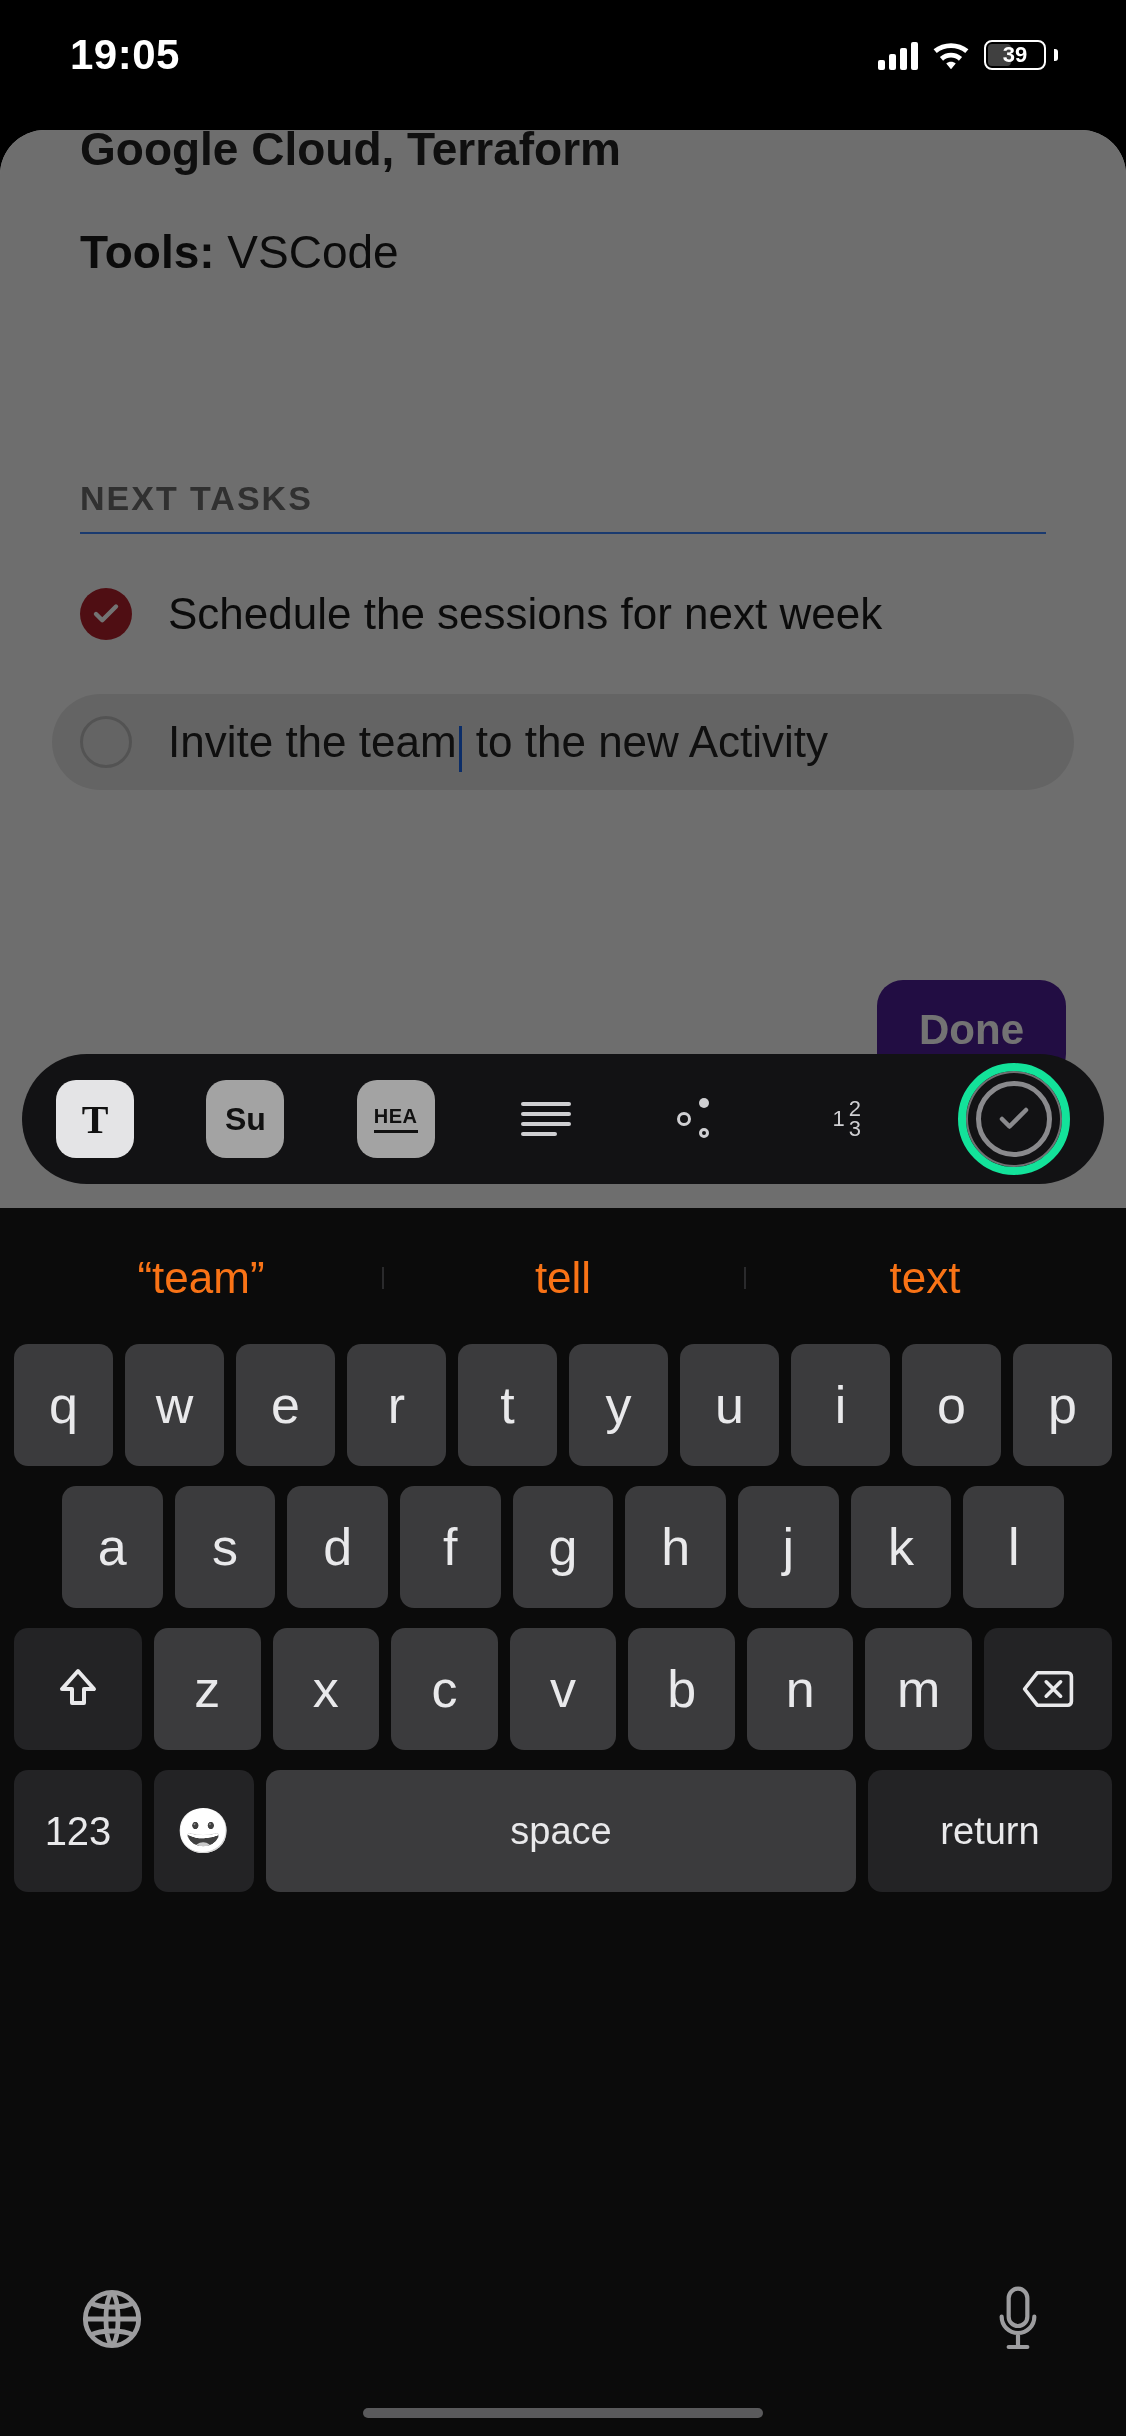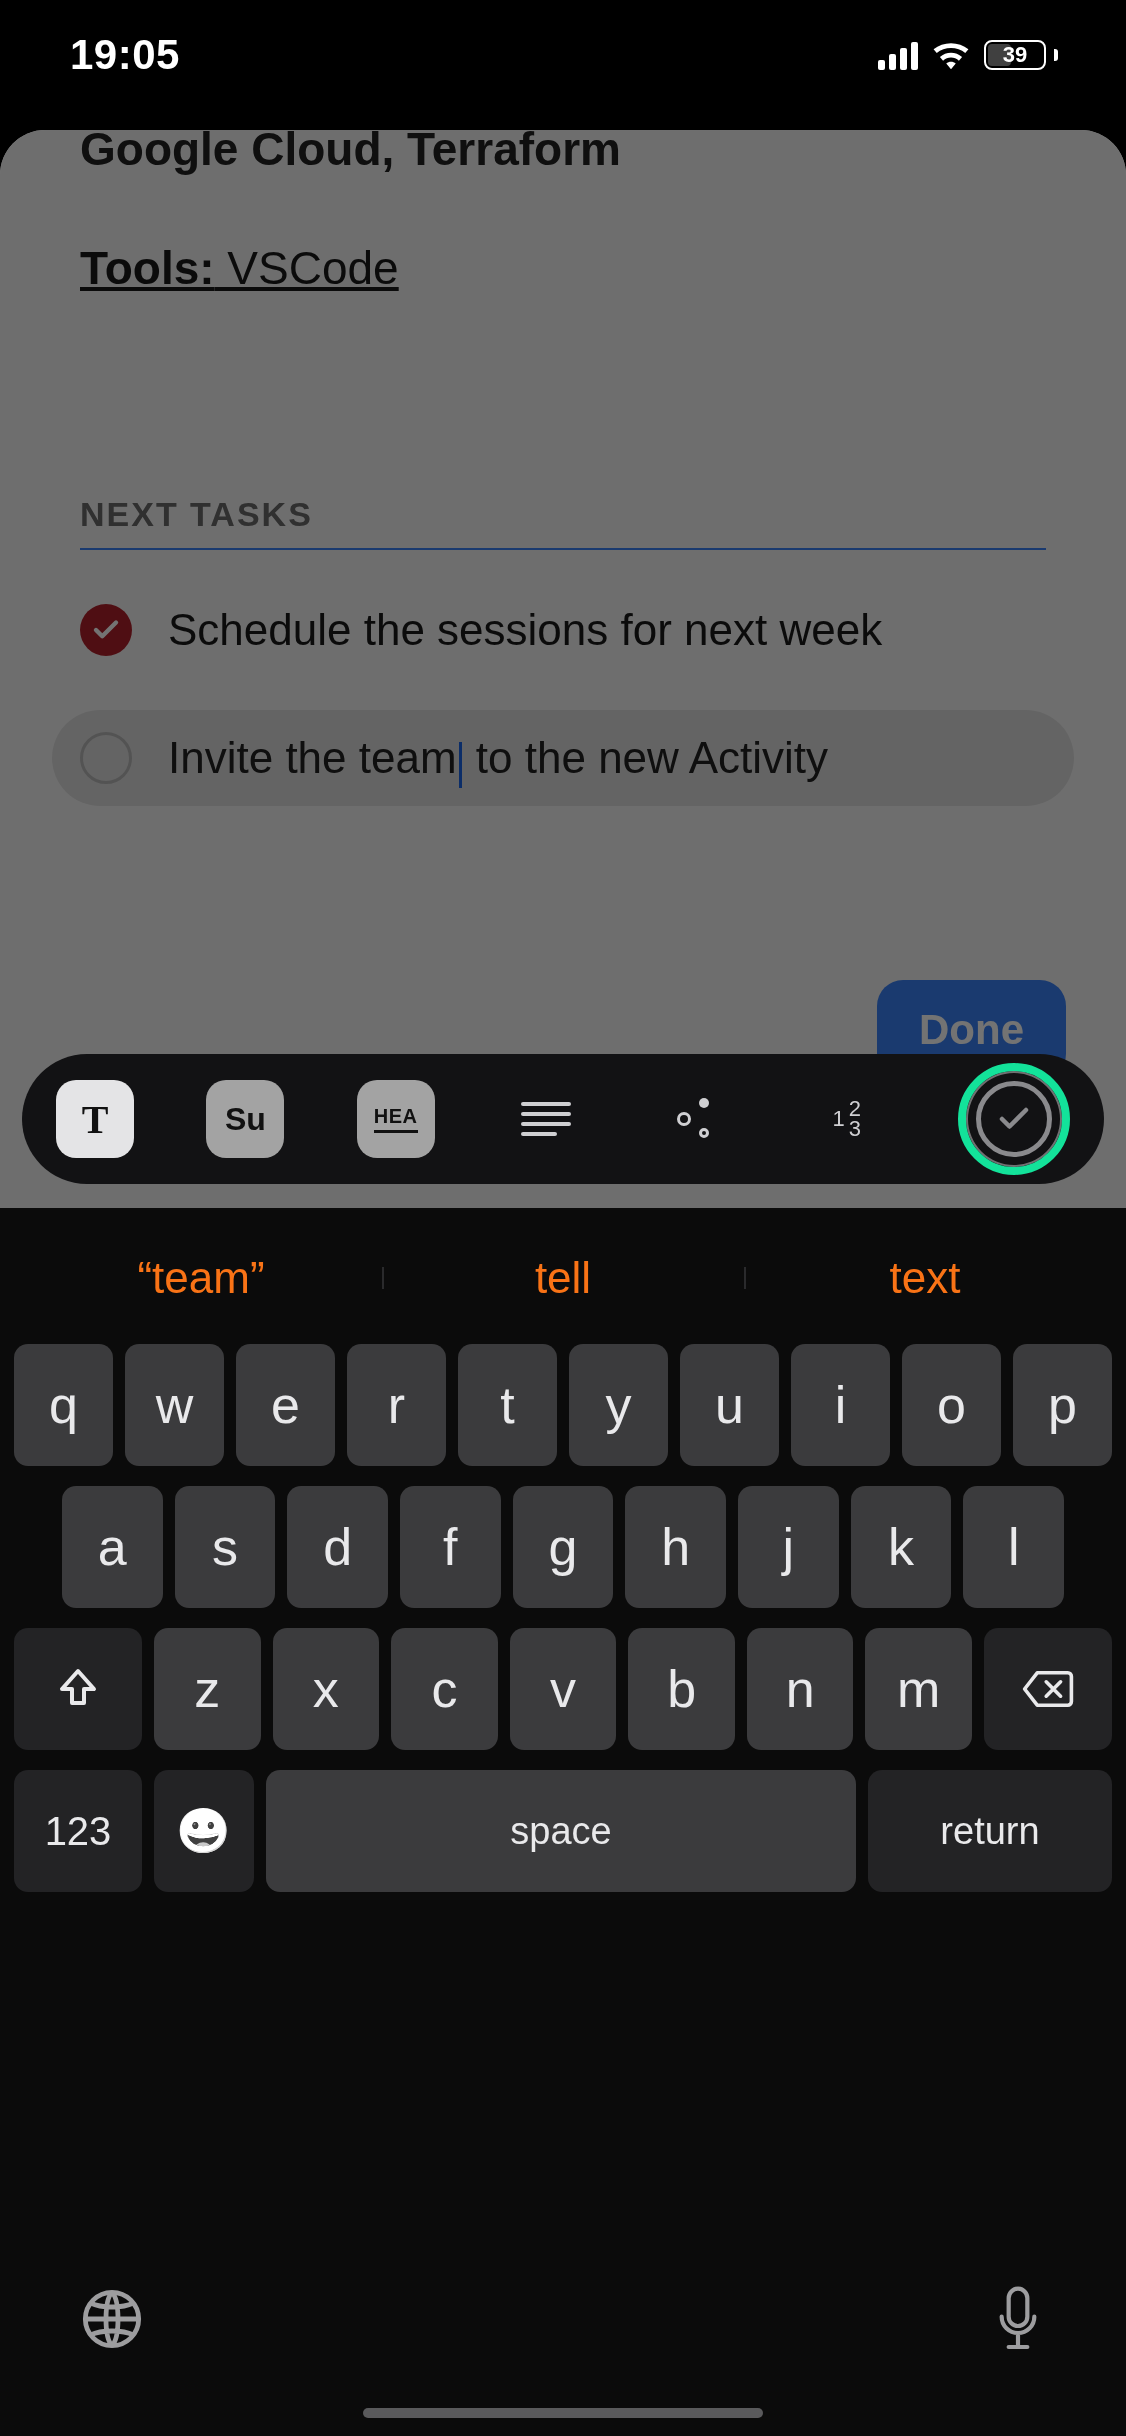--- a/index.html
+++ b/index.html
@@ -21,36 +21,36 @@
   .battery-fill { position:absolute; left:2px; top:2px; bottom:2px; width: 39%; background:#fff; border-radius:4px; opacity:0.25;}
   .battery-num { position: relative; font-size: 22px; font-weight: 700; color:#fff; }
   .battery-cap { width: 4px; height: 12px; background:#fff; border-radius: 0 3px 3px 0; }
 
   
   .sheet { position:absolute; top:130px; left:0; right:0; bottom:0; background:#f4f4f4; border-radius: 45px 45px 0 0; overflow:hidden; }
   .overlay-dim { position:absolute; inset:0; background:rgba(0,0,0,0.55); pointer-events:none; }
 
   .sheet-inner { padding: 0 80px; color:#1a1a1a; }
   .partial-line { font-size: 46px; font-weight: 700; color:#222; margin-top: -8px; line-height:1.2; white-space:nowrap; }
-  .tools-line { font-size: 46px; margin-top: 64px; text-decoration: underline; }
+  .tools-line { font-size: 46px; margin-top: 48px; }
   .tools-line b { font-weight: 800; }
 
   .section-header { font-size: 34px; font-weight: 700; letter-spacing: 2px; color:#6a6a6a; margin-top: 200px; text-transform: uppercase; padding-bottom: 14px; border-bottom: 2px solid #3b82f6; }
 
   .task { display:flex; align-items:center; gap: 36px; margin-top: 44px; padding: 10px 0; }
   .task-editing { background:#dedede; border-radius: 60px; padding: 22px 28px; margin-left:-28px; margin-right:-28px; }
   .check-circle { width: 52px; height: 52px; border-radius: 50%; flex: 0 0 auto; display:flex; align-items:center; justify-content:center; }
   .check-done { background:#b0212b; }
   .check-done svg { width:30px; height:30px; }
   .check-empty { border: 3px solid #b9b9b9; background:transparent; }
   .task-text { font-size: 44px; font-weight: 500; color:#1a1a1a; }
   .task-editing .task-text { color:#222; }
   .cursor { display:inline-block; width:3px; height:46px; background:#1964e6; vertical-align:text-bottom; margin:0 2px -6px; }
 
-  .done-btn { position:absolute; right:60px; top: 850px; background:#3b82f6; color:#fff; font-size:42px; font-weight:600; padding: 26px 42px; border-radius: 26px; }
+  .done-btn { position:absolute; right:60px; top: 850px; background:#4c1d95; color:#fff; font-size:42px; font-weight:600; padding: 26px 42px; border-radius: 26px; }
 
   
   .style-toolbar { position:absolute; left:22px; right:22px; top:1054px; height:130px; background:#121214; border-radius:65px; display:flex; align-items:center; justify-content:space-between; padding:0 34px; z-index:5; }
   .tb-btn { width:78px; height:78px; border-radius:20px; display:flex; align-items:center; justify-content:center; color:#d9d9dc; }
   .tb-btn.square { background:#e4e4e6; color:#111; font-weight:800; }
   .tb-btn.square.dark { background:#a3a3a3;align-items:center; }
   .tb-t { font-size:40px; font-family: Georgia, serif; font-weight:800; }
   .tb-su { font-size:32px; font-weight:700; }
   .tb-hea { font-size:20px; font-weight:800; letter-spacing:0.5px; border-bottom:3px solid #111; padding-bottom:2px;}
   .tb-lines { display:flex; flex-direction:column; gap:6px; align-items:flex-start; }

